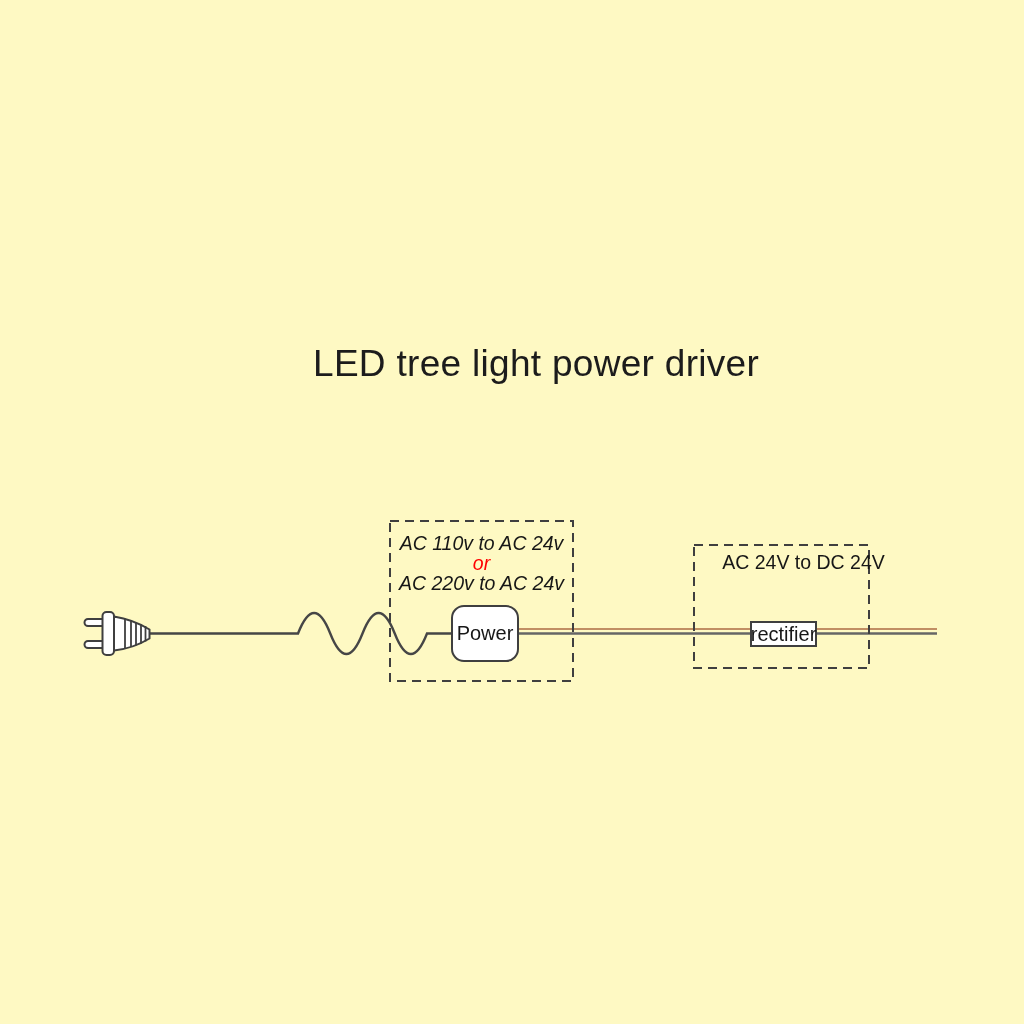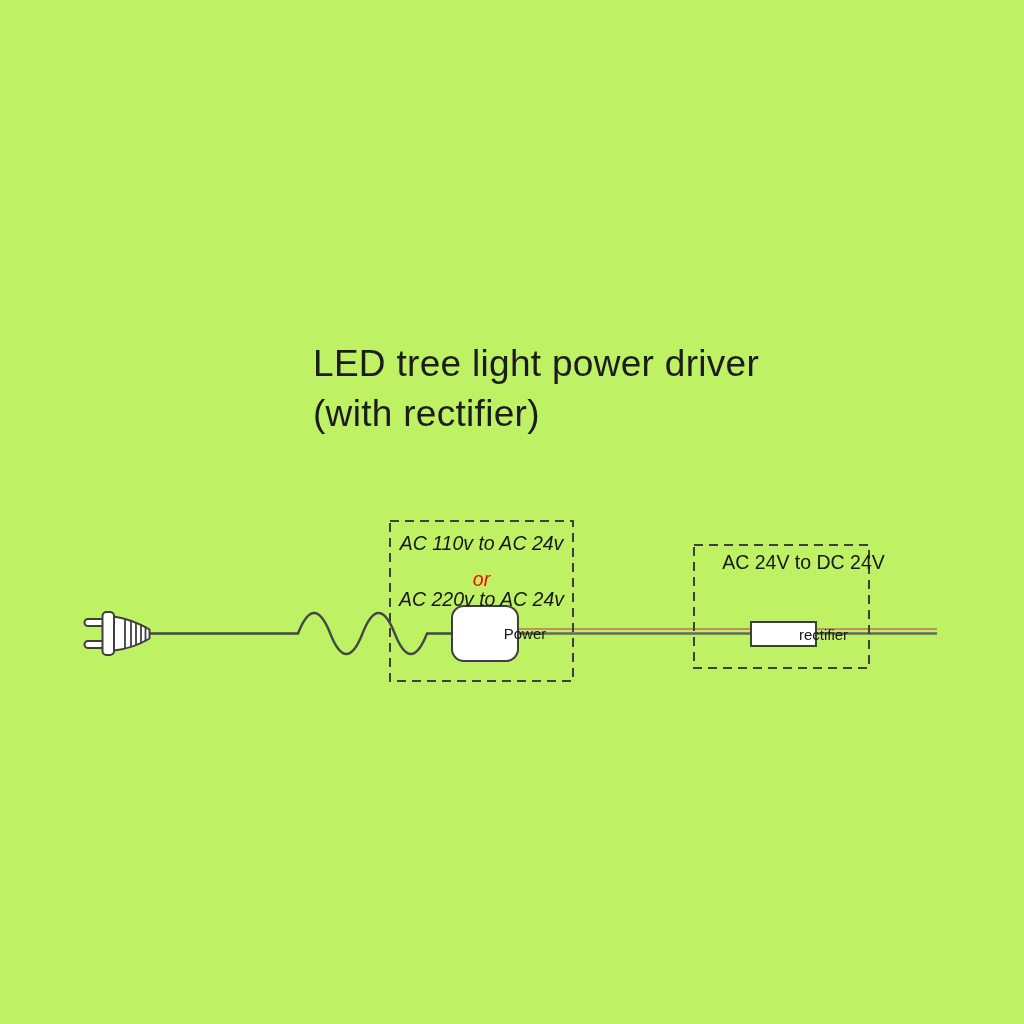--- a/index.html
+++ b/index.html
@@ -5,21 +5,21 @@
   html, body {
     margin: 0;
     padding: 0;
     background: #ffffff;
     font-family: "Liberation Sans", sans-serif;
   }
   .canvas {
     position: relative;
     width: 1024px;
     height: 1024px;
-    background: #bef264;
+    background: #fef9c3;
     overflow: hidden;
   }
   .artwork {
     position: absolute;
     left: 0;
     top: 0;
   }
   .page-title {
     position: absolute;
     left: 313px;
@@ -44,31 +44,29 @@
     width: 183px;
     font-style: italic;
   }
   .spec-rectifier {
     left: 716px;
     top: 552px;
     width: 175px;
   }
   .or-text {
     color: #ff0000;
-    margin-top: 16px;
   }
   .device-label {
     position: absolute;
     display: flex;
     align-items: center;
     justify-content: center;
-    font-size: 15px;
+    font-size: 20px;
     color: #171717;
     white-space: nowrap;
-    margin-left: 40px;
   }
   .device-power {
     left: 452px;
     top: 606px;
     width: 66px;
     height: 55px;
   }
   .device-rectifier {
     left: 751px;
     top: 622px;
@@ -111,21 +109,20 @@
 
     <rect x="390" y="521" width="183" height="160" fill="none" stroke="#3f3f3f" stroke-width="2" stroke-dasharray="9 6"></rect>
     <rect x="694" y="545" width="175" height="123" fill="none" stroke="#3f3f3f" stroke-width="2" stroke-dasharray="9 6"></rect>
 
     <rect x="452" y="606" width="66" height="55" rx="12" fill="#ffffff" stroke="#3f3f3f" stroke-width="2"></rect>
     <rect x="751" y="622" width="65" height="24" fill="#ffffff" stroke="#3f3f3f" stroke-width="2"></rect>
   </svg>
 
   <div class="page-title">
     <div>LED tree light power driver</div>
-    <div>(with rectifier)</div>
   </div>
 
   <div class="spec-label spec-power">
     <div>AC 110v to AC 24v</div>
     <div class="or-text">or</div>
     <div>AC 220v to AC 24v</div>
   </div>
 
   <div class="spec-label spec-rectifier">
     <div>AC 24V to DC 24V</div>

